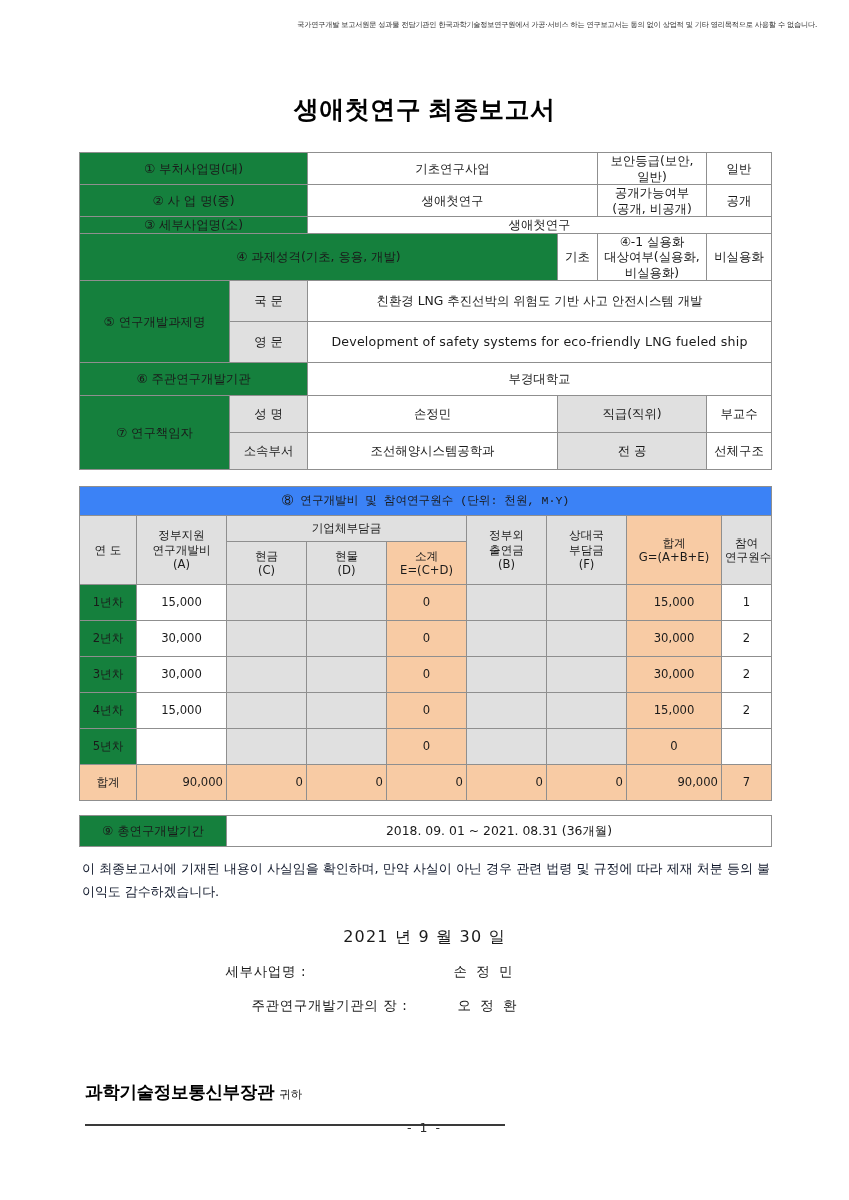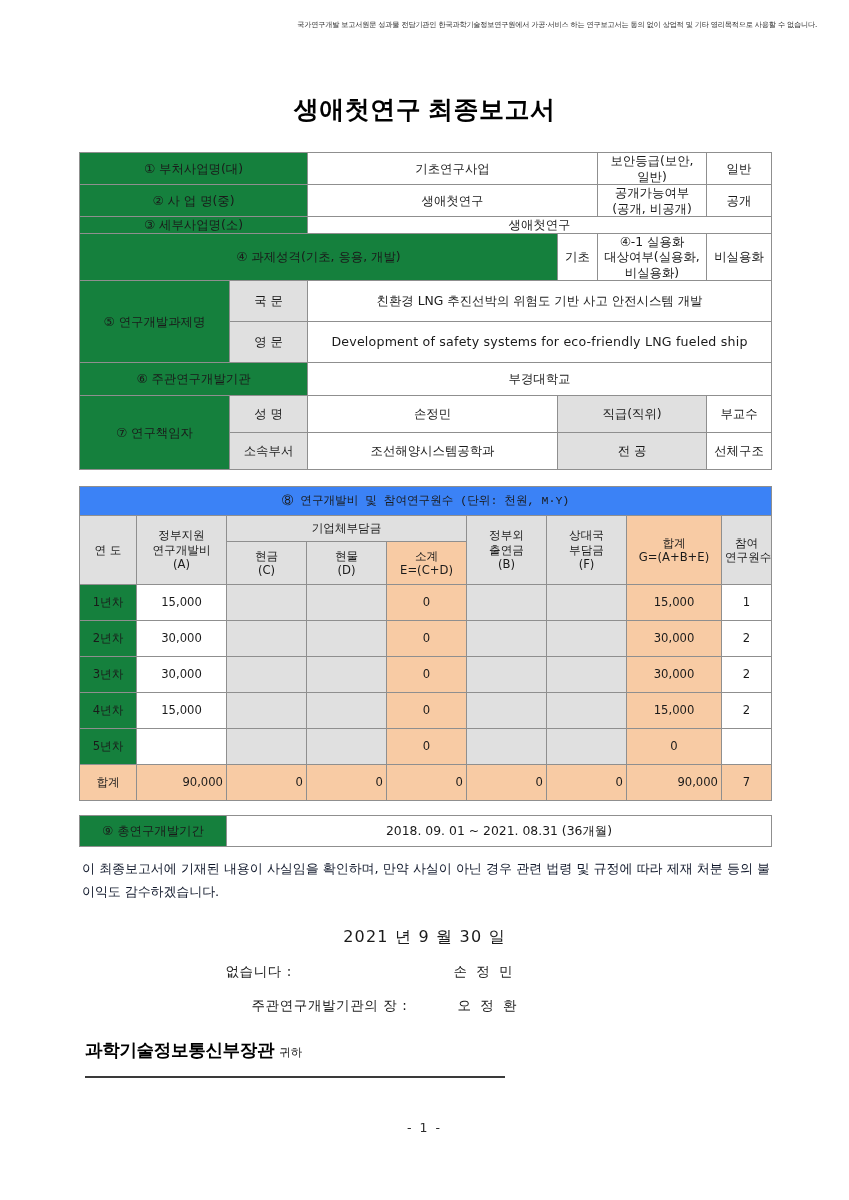--- a/index.html
+++ b/index.html
@@ -171,24 +171,24 @@
   .sign-label { text-align: left; }
   .sign-name { text-align: left; letter-spacing: 2.5px; }
   .pi-label { width: 170px; }
   .pi-name { width: 170px; padding-left: 58px; }
   .org-label { width: 200px; }
   .org-name { width: 140px; padding-left: 6px; }
 
   .minister-line {
     position: absolute;
     left: 85px;
-    top: 1038px;
+    top: 1080px;
     width: 420px;
     border-bottom: 2.2px solid #3a3a3a;
-    padding-bottom: 14px;
+    padding-bottom: 20px;
   }
   .minister-main {
     font-size: 17.5px;
     font-weight: bold;
     letter-spacing: -0.3px;
     color: #000;
   }
   .minister-sub {
     font-size: 11.5px;
     margin-left: 5px;
@@ -424,21 +424,21 @@
       </tr>
     </tbody>
   </table>
 
   <div class="statement">이 최종보고서에 기재된 내용이 사실임을 확인하며, 만약 사실이 아닌 경우 관련 법령 및 규정에 따라 제재 처분 등의 불이익도 감수하겠습니다.</div>
 
   <div class="sign-date">2021 년    9 월    30 일</div>
 
   <div class="sign-row sign-pi">
     <div class="sign-inner">
-      <span class="sign-label pi-label">없습니다 :</span>
+      <span class="sign-label pi-label">세부사업명 :</span>
       <span class="sign-name pi-name">손 정 민</span>
     </div>
   </div>
 
   <div class="sign-row sign-org">
     <div class="sign-inner">
       <span class="sign-label org-label">주관연구개발기관의 장 :</span>
       <span class="sign-name org-name">오 정 환</span>
     </div>
   </div>

